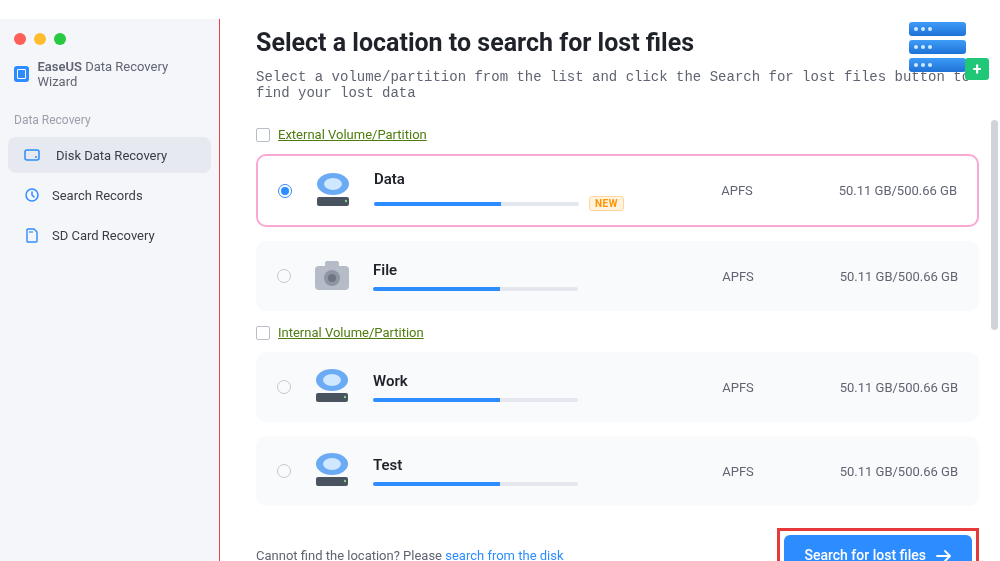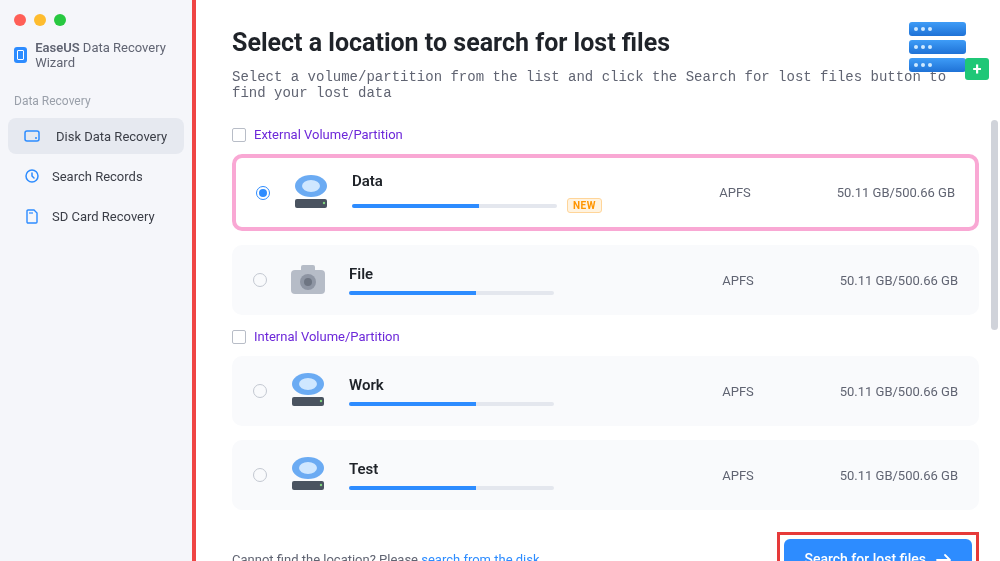--- a/index.html
+++ b/index.html
@@ -10,25 +10,26 @@
     }
     body {
       width: 1000px;
       height: 561px;
       background: #ffffff;
       display: flex;
       overflow: hidden;
     }
     
     .sidebar {
-      width: 196px;
+      width: 220px;
       background: #f5f6fa;
-      border-right: 4px solid #ef4444;
+      border-right: 1px solid #ef4444;
       display: flex;
       flex-direction: column;
+      margin-top: 19px;
     }
     .window-controls {
       display: flex;
       gap: 8px;
       padding: 14px 14px 10px 14px;
     }
     .window-btn {
       width: 12px;
       height: 12px;
       border-radius: 50%;
@@ -152,43 +153,44 @@
       justify-content: center;
       color: #fff;
       font-weight: 700;
       font-size: 16px;
     }
     .section-title {
       display: flex;
       align-items: center;
       gap: 8px;
       font-size: 13px;
-      color: #6d28d9;
+      color: #4d7c0f;
       margin-bottom: 12px;
       margin-top: 6px;
+      text-decoration: underline;
     }
     .disk-glyph {
       width: 14px;
       height: 14px;
       border: 1.5px solid #b8bdc7;
       border-radius: 2px;
     }
     .volume-card {
       display: flex;
       align-items: center;
       background: #f9fafc;
       border: 1px solid transparent;
       border-radius: 10px;
       padding: 14px 20px;
       margin-bottom: 14px;
       gap: 20px;
       cursor: pointer;
     }
     .volume-card.selected {
-      border: 4px solid #f9a8d4;
+      border: 2px solid #f9a8d4;
       background: #fff;
     }
     .radio {
       width: 14px;
       height: 14px;
       border: 1.5px solid #c3c8d1;
       border-radius: 50%;
       flex-shrink: 0;
       position: relative;
     }

